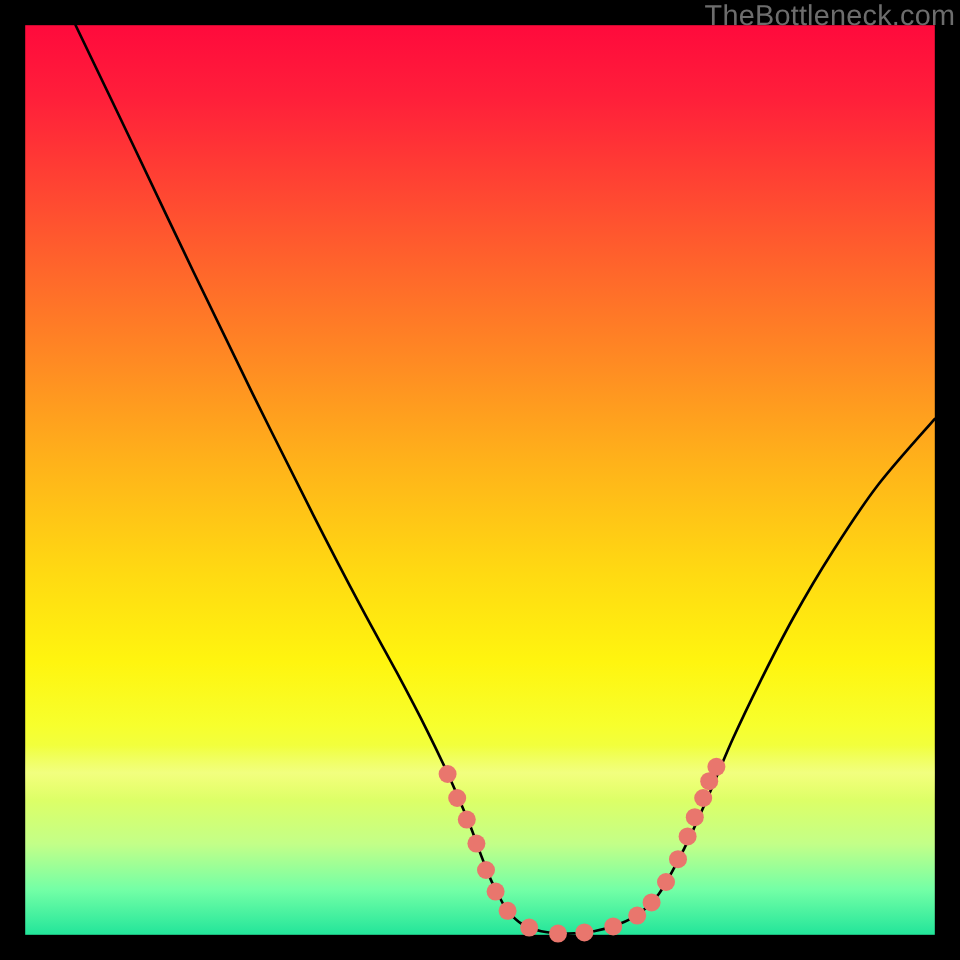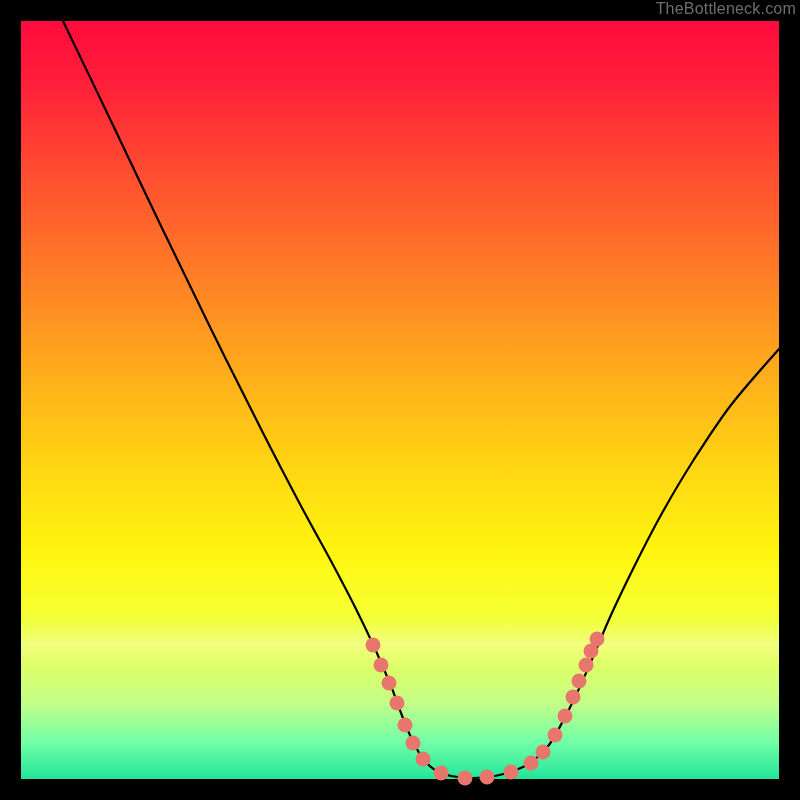--- a/index.html
+++ b/index.html
@@ -63,21 +63,21 @@
     top: 0;
     width: 758px;
     height: 758px;
     overflow: visible;
   }
   .watermark {
     position: absolute;
     top: 0px;
     right: 4px;
     color: #6d6d6d;
-    font-size: 16px;
+    font-size: 24px;
     letter-spacing: 0.2px;
     font-weight: 400;
     user-select: none;
   }
 </style>
 </head>
 <body>
 
 <div class="frame">
   <div class="plot-area"></div>

